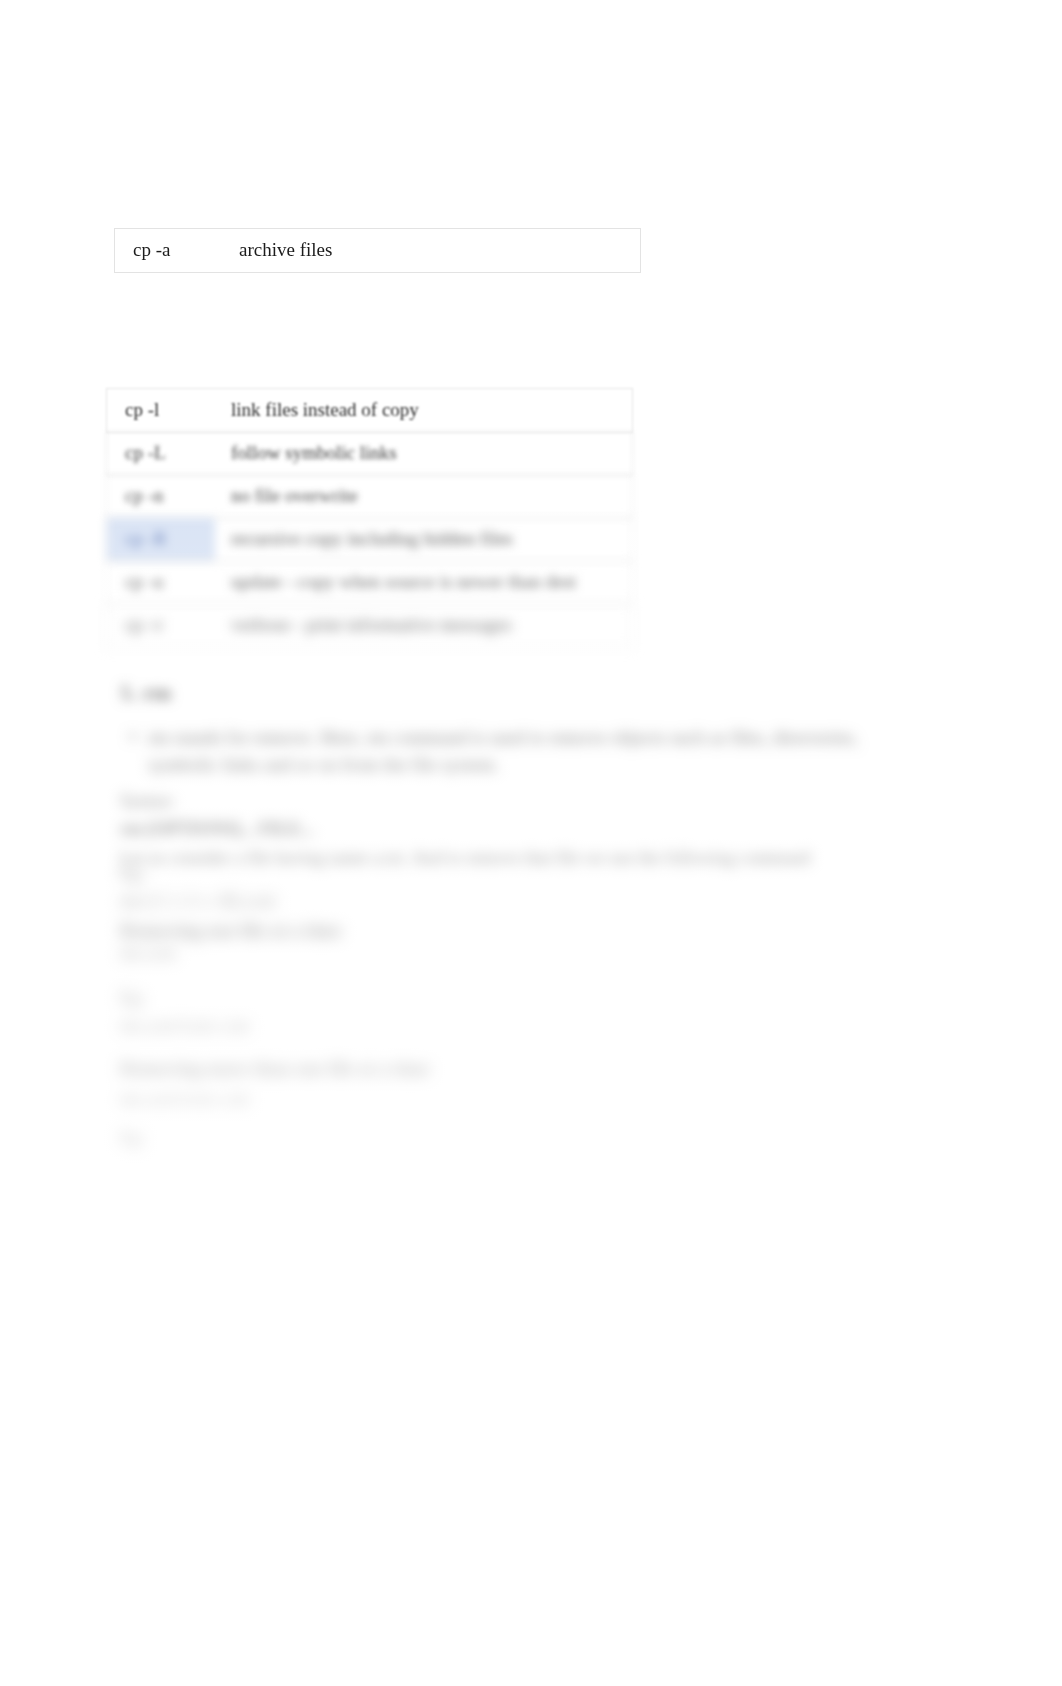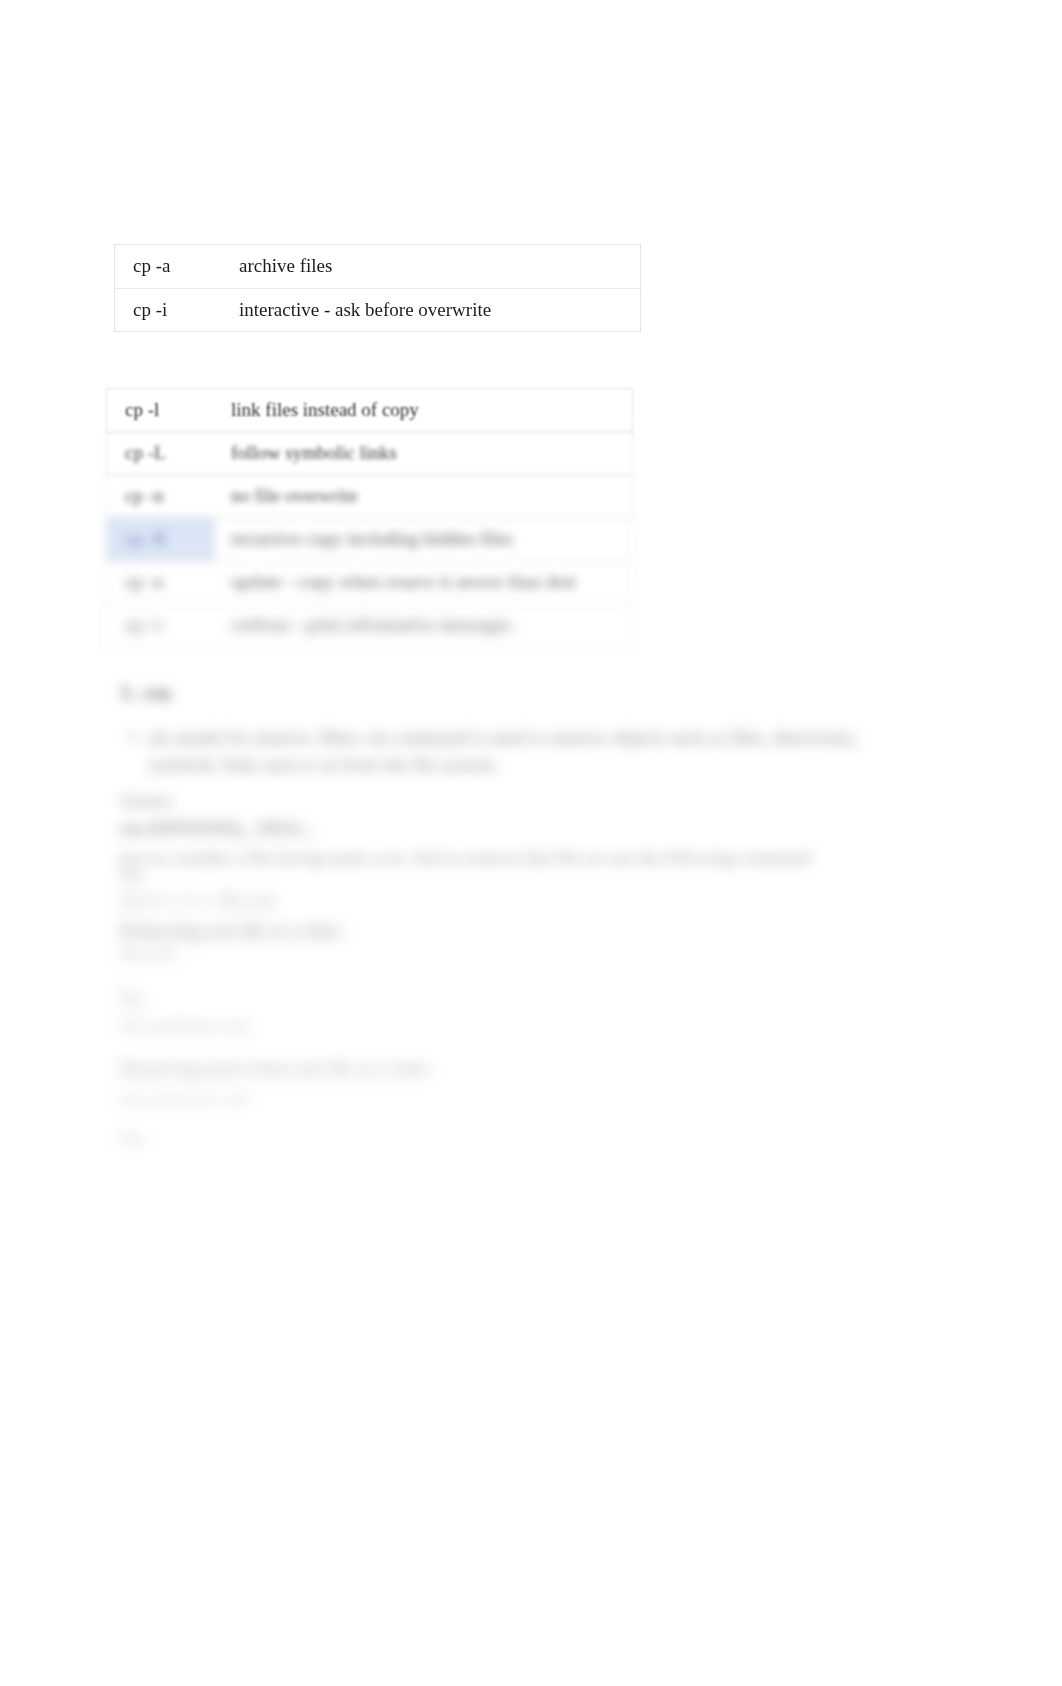--- a/index.html
+++ b/index.html
@@ -21,21 +21,21 @@
     left: 0; top: 0;
     width: 1062px;
     height: 1686px;
     background: #ffffff;
   }
 
   
   .content {
     position: absolute;
     left: 106px;
-    top: 244px;
+    top: 228px;
     width: 820px;
     padding-left: 8px;
   }
 
   
   .opt-table {
     width: 527px;
     border-collapse: collapse;
     border: 1px solid #e3e3e3;
     table-layout: fixed;
@@ -155,24 +155,20 @@
 <div class="page">
 
   <div class="content">
 
     <table class="opt-table">
       <tbody>
         <tr>
           <td class="flag">cp -a</td>
           <td class="desc">archive files</td>
         </tr>
-        <tr>
-          <td class="flag">cp -i</td>
-          <td class="desc">interactive - ask before overwrite</td>
-        </tr>
       </tbody>
     </table>
   </div>
 
   <div class="blurlayer b1" style="top:388px;">
     <table class="opt-table" style="margin-left:106px;">
       <tbody>
         <tr>
           <td class="flag">cp -l</td>
           <td class="desc">link files instead of copy</td>

